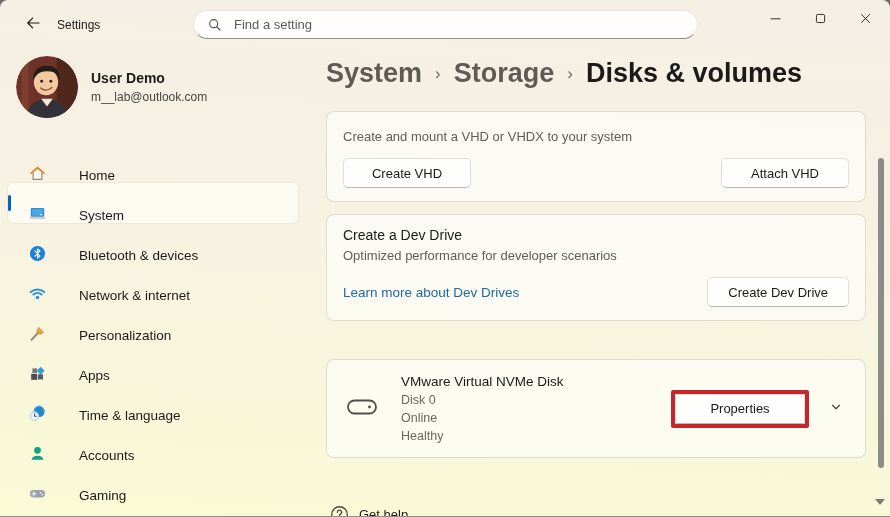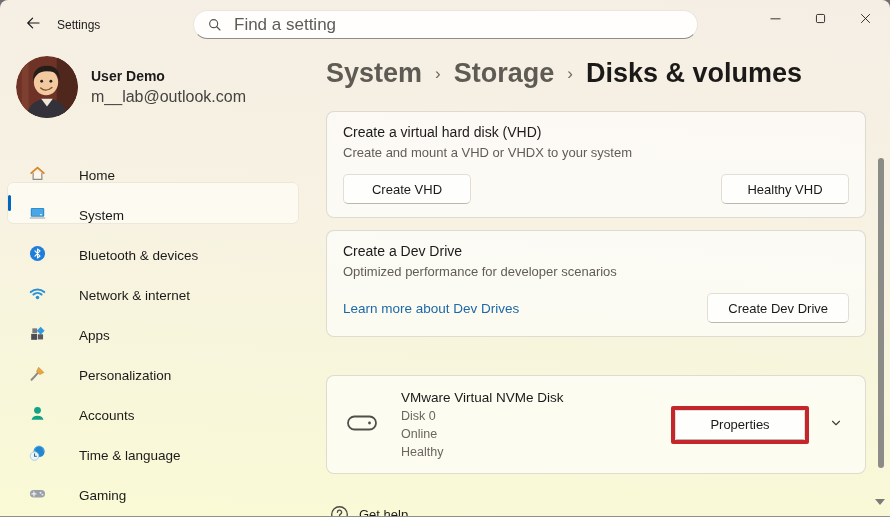--- a/index.html
+++ b/index.html
@@ -20,32 +20,32 @@
   .back-btn{position:absolute;left:16px;top:12px;width:34px;height:26px;border-radius:5px;
     display:flex;align-items:center;justify-content:center;cursor:pointer;}
   .app-title{position:absolute;left:57px;top:18px;font-size:12px;color:#1b1a19;}
   .search{
     position:absolute;left:193px;top:10px;width:505px;height:29px;box-sizing:border-box;
     background:#fffefd;border:1px solid #eae6de;border-bottom:1px solid #8f8c85;
     border-radius:16px;display:flex;align-items:center;padding:0 6px 0 13px;
   }
   .search input{
     flex:1;border:none;outline:none;background:transparent;margin-left:9px;
-    font-size:17px;color:#1d4ed8;font-family:"Liberation Sans",sans-serif;
+    font-size:13px;color:#1d4ed8;font-family:"Liberation Sans",sans-serif;
   }
   .search input::placeholder{color:#5f5c56;opacity:1;}
   .win-controls{position:absolute;right:2px;top:0;display:flex;height:40px;}
   .win-btn{width:45px;height:40px;display:flex;align-items:center;justify-content:center;cursor:pointer;}
   
   .sidebar{position:absolute;left:0;top:48px;width:312px;bottom:16px;}
   .profile{position:absolute;left:16px;top:8px;display:flex;align-items:center;}
   .avatar{width:62px;height:62px;border-radius:50%;overflow:hidden;flex:0 0 auto;}
   .profile-text{margin-left:13px;}
   .profile-name{font-size:14px;font-weight:700;color:#1b1a19;}
-  .profile-email{font-size:16px;color:#444340;margin-top:4px;}
+  .profile-email{font-size:12px;color:#444340;margin-top:4px;}
   .nav{position:absolute;left:8px;right:14px;top:95px;}
   .nav-item{
     position:relative;height:40px;border-radius:5px;display:flex;align-items:flex-end;
     padding-left:20px;cursor:pointer;gap:16px;
   }
   .nav-item.selected{background:rgba(253,251,243,0.85);box-shadow:0 0 0 0.5px rgba(200,195,180,0.4);}
   .nav-item.selected::before{
     content:"";position:absolute;left:0;top:12px;width:3px;height:16px;border-radius:2px;background:#0067c0;
   }
   .nav-icon{width:19px;height:19px;display:flex;align-items:center;justify-content:center;}
@@ -207,56 +207,56 @@
             <path d="M3.5 10.2 a12.5 12.5 0 0 1 17 0" stroke="#2a93d8" stroke-width="2.6" fill="none" stroke-linecap="round"></path>
             <path d="M6.9 13.4 a7.6 7.6 0 0 1 10.2 0" stroke="#2a93d8" stroke-width="2.6" fill="none" stroke-linecap="round"></path>
             <circle cx="12" cy="17" r="2.3" fill="#2a93d8"></circle>
           </svg>
         </span>
         <span class="nav-label">Network &amp; internet</span>
       </div>
       <div class="nav-item">
         <span class="nav-icon">
           <svg width="19" height="19" viewBox="0 0 24 24">
+            <path d="M4.5 19.8 C7.5 17 10.5 13.5 13.2 10.2" stroke="#8e8a84" stroke-width="2.6" fill="none" stroke-linecap="round"></path>
+            <path d="M13.5 4.2 L20 10.8 L14.8 13.4 L10.8 9.4 Z" fill="#e9a83f" stroke="#c98a2a" stroke-width="0.8"></path>
+          </svg>
+        </span>
+        <span class="nav-label">Personalization</span>
+      </div>
+      <div class="nav-item">
+        <span class="nav-icon">
+          <svg width="19" height="19" viewBox="0 0 24 24">
             <rect x="4" y="12.5" width="7.5" height="7.5" fill="#4c4d52"></rect>
             <rect x="5.5" y="5.5" width="6" height="6" fill="#77787d"></rect>
             <rect x="12.5" y="5" width="7" height="7" transform="rotate(45 16 8.5)" fill="#2f9ce2"></rect>
             <rect x="12.5" y="13" width="6.5" height="6.5" fill="#5a5b60"></rect>
           </svg>
         </span>
         <span class="nav-label">Apps</span>
       </div>
       <div class="nav-item">
         <span class="nav-icon">
           <svg width="19" height="19" viewBox="0 0 24 24">
-            <path d="M4.5 19.8 C7.5 17 10.5 13.5 13.2 10.2" stroke="#8e8a84" stroke-width="2.6" fill="none" stroke-linecap="round"></path>
-            <path d="M13.5 4.2 L20 10.8 L14.8 13.4 L10.8 9.4 Z" fill="#e9a83f" stroke="#c98a2a" stroke-width="0.8"></path>
-          </svg>
-        </span>
-        <span class="nav-label">Personalization</span>
-      </div>
-      <div class="nav-item">
-        <span class="nav-icon">
-          <svg width="19" height="19" viewBox="0 0 24 24">
-            <circle cx="12" cy="8" r="4.3" fill="#12a385"></circle>
-            <path d="M4.5 20 a7.6 6 0 0 1 15 0 Z" fill="#12a385"></path>
-          </svg>
-        </span>
-        <span class="nav-label">Accounts</span>
-      </div>
-      <div class="nav-item">
-        <span class="nav-icon">
-          <svg width="19" height="19" viewBox="0 0 24 24">
             <circle cx="14" cy="9.5" r="7" fill="#2387cf"></circle>
             <path d="M8 9.5 a6 7 0 0 1 12 0" stroke="#5db0e8" stroke-width="1" fill="none"></path>
             <circle cx="8.2" cy="15.2" r="5.4" fill="#eaf4fb" stroke="#a8c9de" stroke-width="1.2"></circle>
             <path d="M8.2 12.3 V15.4 H10.7" stroke="#33678a" stroke-width="1.3" fill="none" stroke-linecap="round"></path>
           </svg>
         </span>
         <span class="nav-label">Time &amp; language</span>
+      </div>
+      <div class="nav-item">
+        <span class="nav-icon">
+          <svg width="19" height="19" viewBox="0 0 24 24">
+            <circle cx="12" cy="8" r="4.3" fill="#12a385"></circle>
+            <path d="M4.5 20 a7.6 6 0 0 1 15 0 Z" fill="#12a385"></path>
+          </svg>
+        </span>
+        <span class="nav-label">Accounts</span>
       </div>
       <div class="nav-item">
         <span class="nav-icon">
           <svg width="19" height="19" viewBox="0 0 24 24">
             <rect x="2.5" y="7.5" width="19" height="9.5" rx="4.75" fill="#9aa0a8"></rect>
             <path d="M7.5 10 v5 M5 12.5 h5" stroke="#eef1f4" stroke-width="1.6" stroke-linecap="round"></path>
             <circle cx="15.8" cy="11" r="1.2" fill="#e7ebef"></circle>
             <circle cx="18.2" cy="13.4" r="1.2" fill="#e7ebef"></circle>
           </svg>
         </span>
@@ -270,25 +270,24 @@
       <span class="crumb">System</span>
       <span class="crumb-sep">›</span>
       <span class="crumb">Storage</span>
       <span class="crumb-sep">›</span>
       <span class="crumb-current">Disks &amp; volumes</span>
     </div>
 
     <div class="cards">
 
       <div class="card">
-        <div class="card-title">Create a virtual hard disk (VHD)</div>
         <div class="card-sub">Create and mount a VHD or VHDX to your system</div>
         <div class="card-row">
           <button class="btn">Create VHD</button>
-          <button class="btn">Healthy VHD</button>
+          <button class="btn">Attach VHD</button>
         </div>
       </div>
 
       <div class="card">
         <div class="card-title">Create a Dev Drive</div>
         <div class="card-sub">Optimized performance for developer scenarios</div>
         <div class="card-row">
           <a class="link">Learn more about Dev Drives</a>
           <button class="btn">Create Dev Drive</button>
         </div>

